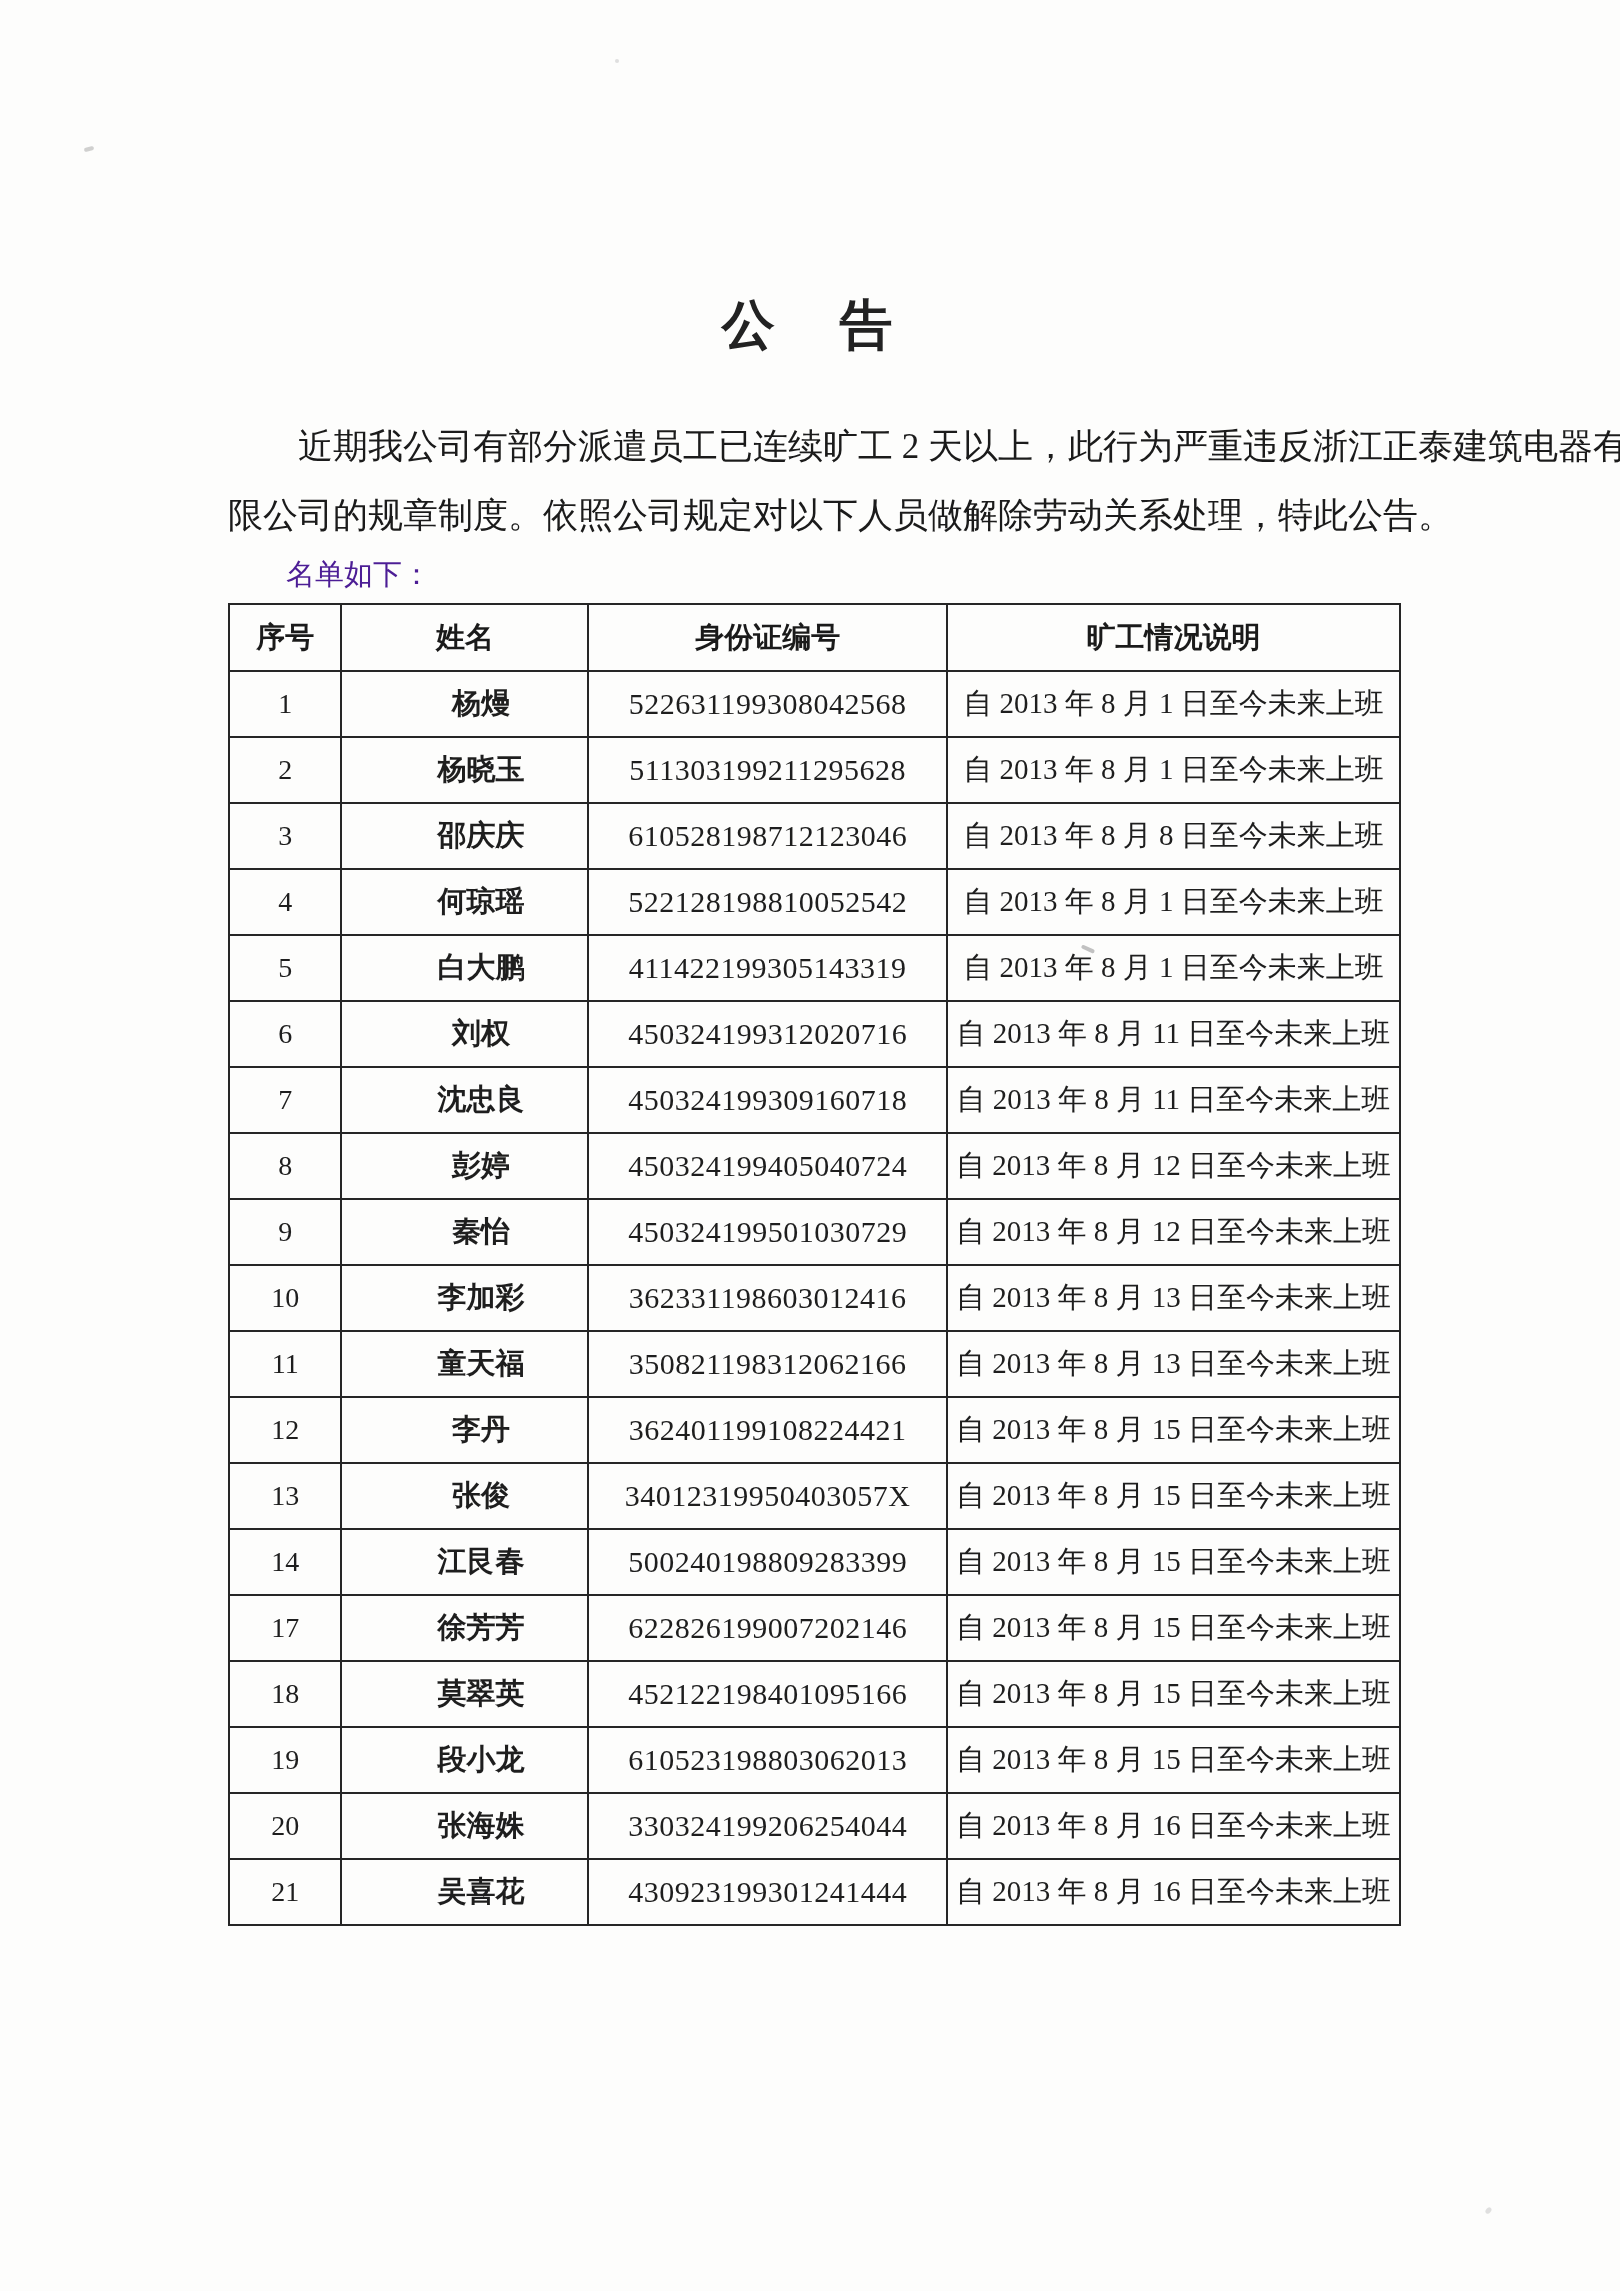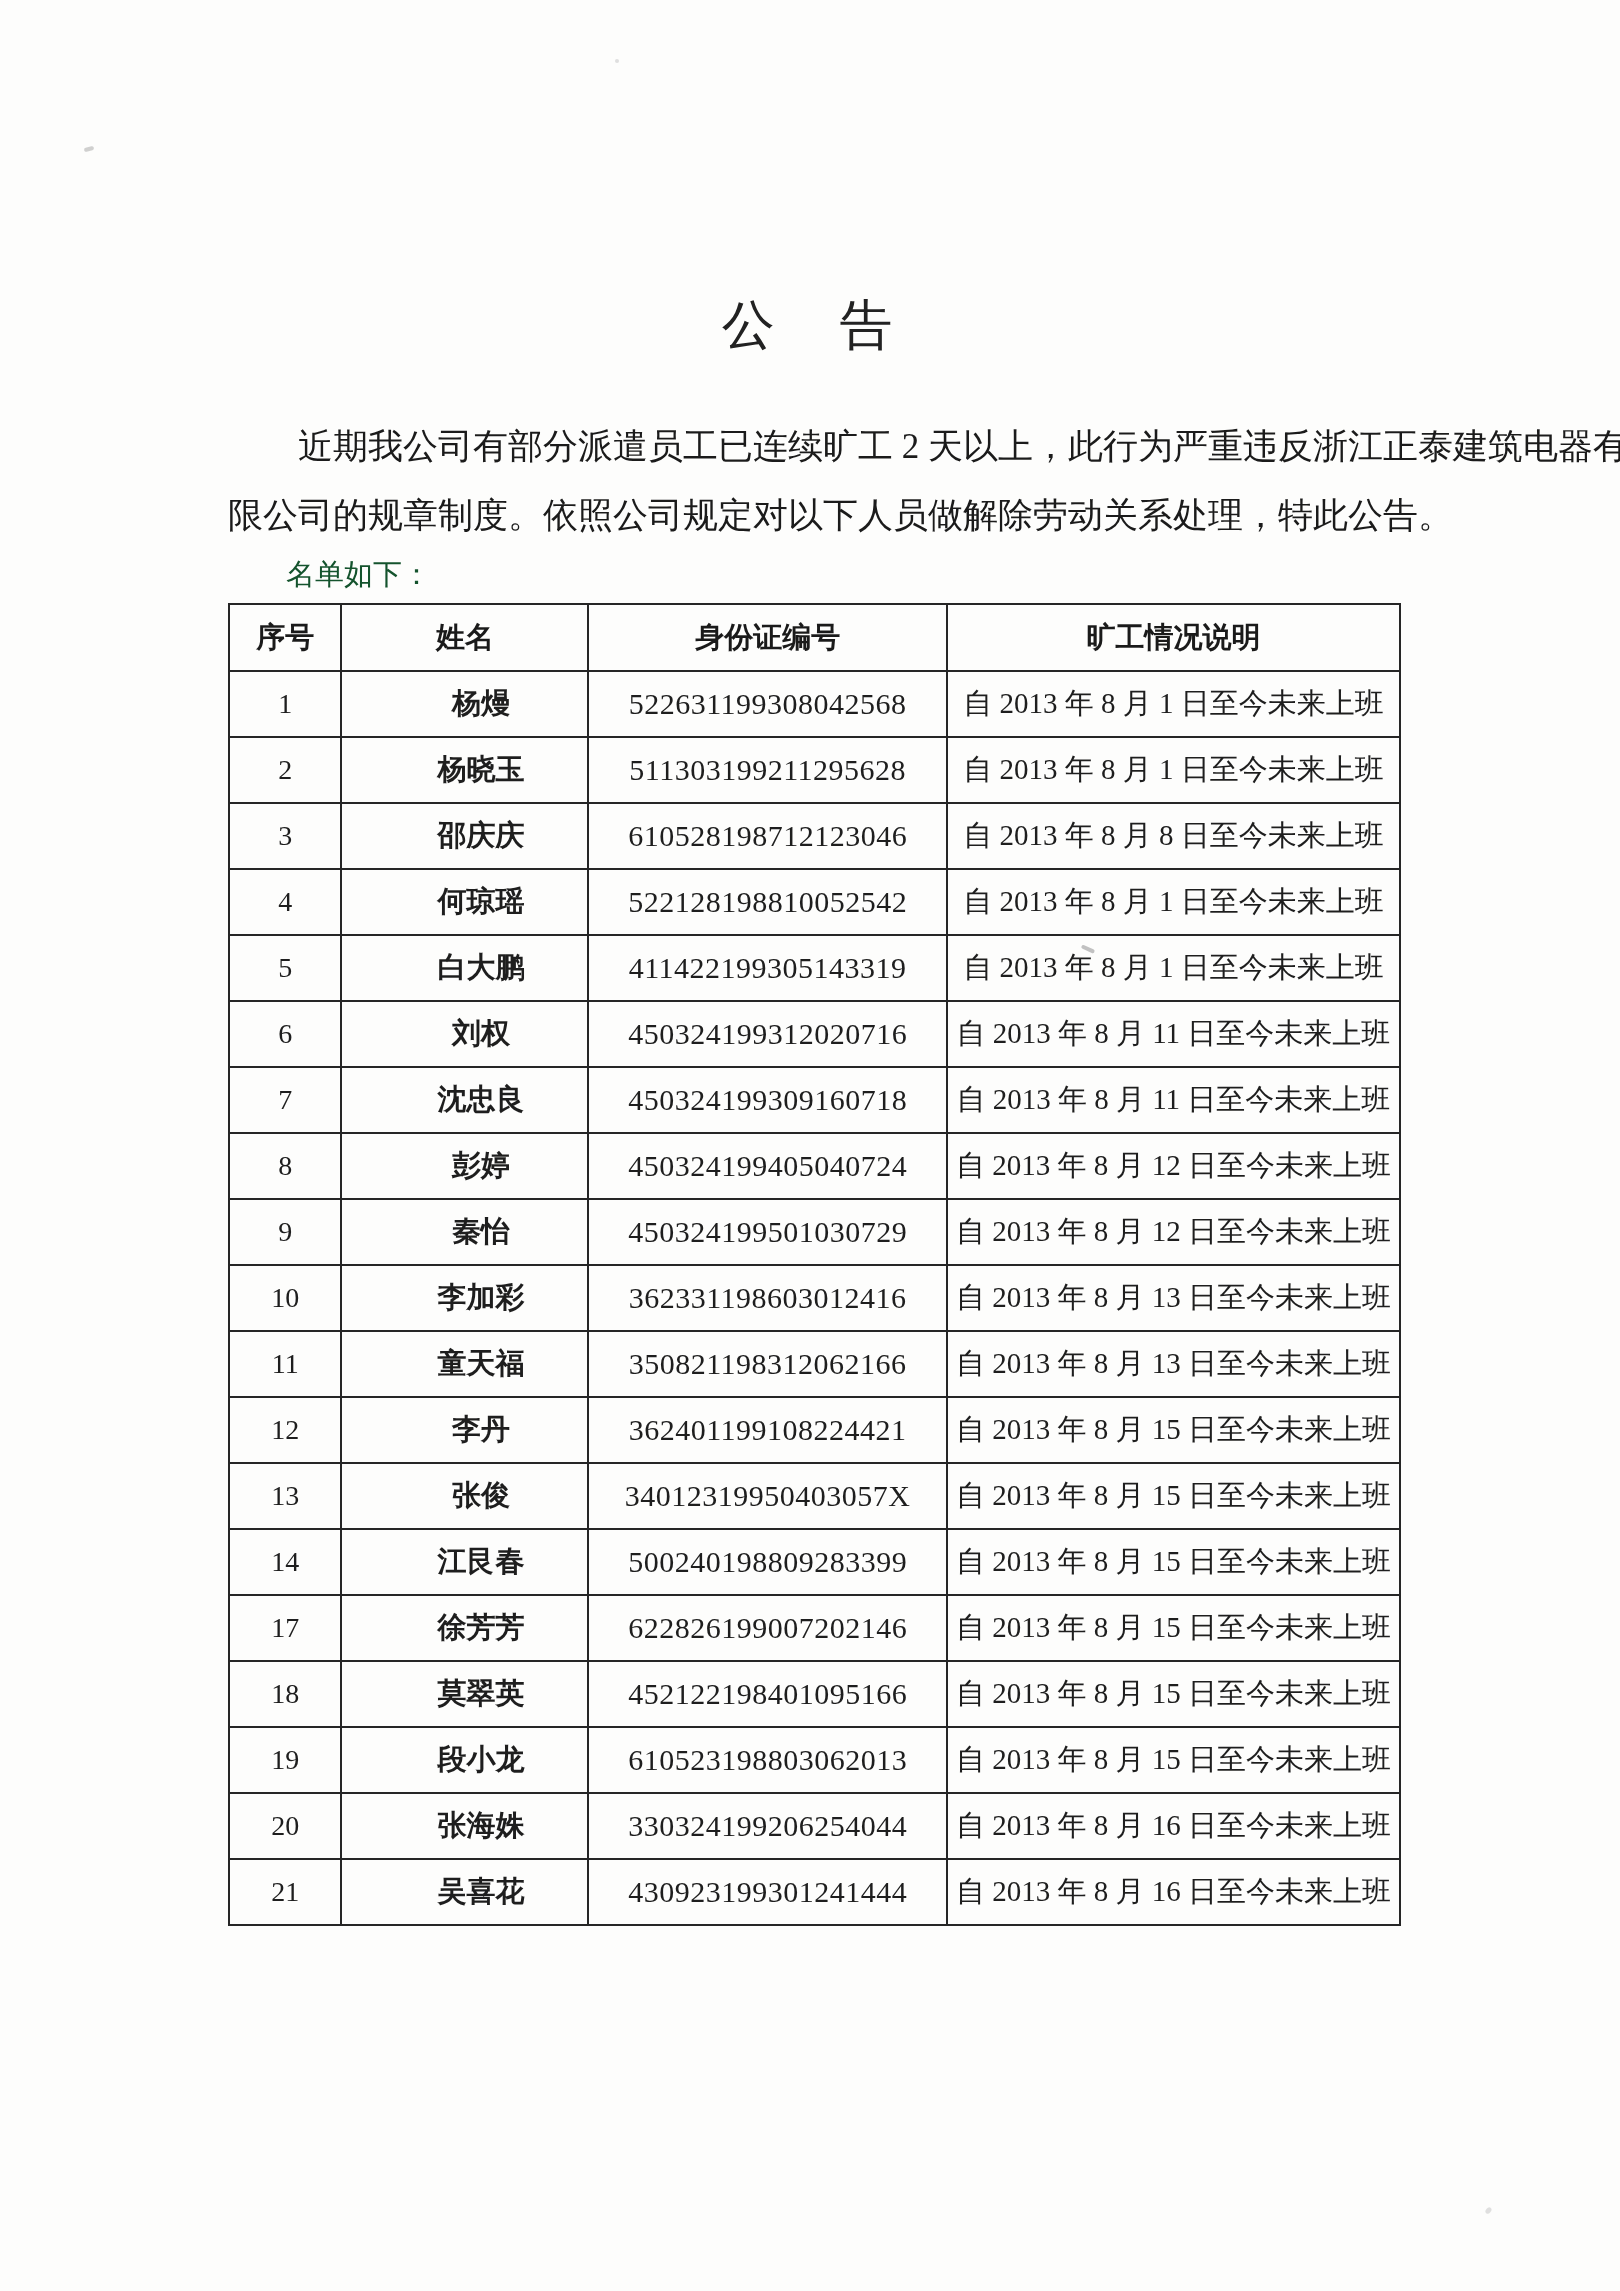--- a/index.html
+++ b/index.html
@@ -25,42 +25,42 @@
   .speck.s3{left:1081px;top:947px;width:13.7px;height:3.9px;transform:rotate(24deg);border-radius:2px;opacity:.6;}
   .speck.s4{left:1486px;top:2207px;width:4.9px;height:6.9px;opacity:.3;transform:rotate(40deg);}
 
   .doc-title{
     position:absolute;
     left:0; top:290px;
     width:100%;
     margin:0;
     text-align:center;
     font-size:53px;
-    font-weight:normal;
+    font-weight:bold;
     letter-spacing:5.9px;
     color:#222;
   }
   .intro{
     position:absolute;
     left:228px; top:412px;
     width:1173px;
     font-size:35px;
     line-height:69px;
     color:#1b1b1b;
   }
   .intro .line{display:block;white-space:nowrap;}
   .intro .line.first{text-indent:2em;}
   .list-intro{
     position:absolute;
     left:228px; top:540px;
     width:1173px;
     font-size:29px;
     line-height:69px;
     text-indent:2em;
-    color:#14532d;
+    color:#4c1d95;
   }
   table.roster{
     position:absolute;
     left:228px; top:603px;
     width:1173px;
     border-collapse:collapse;
     table-layout:fixed;
   }
   .roster col.c-index{width:9.6%;}
   .roster col.c-name{width:21.1%;}

